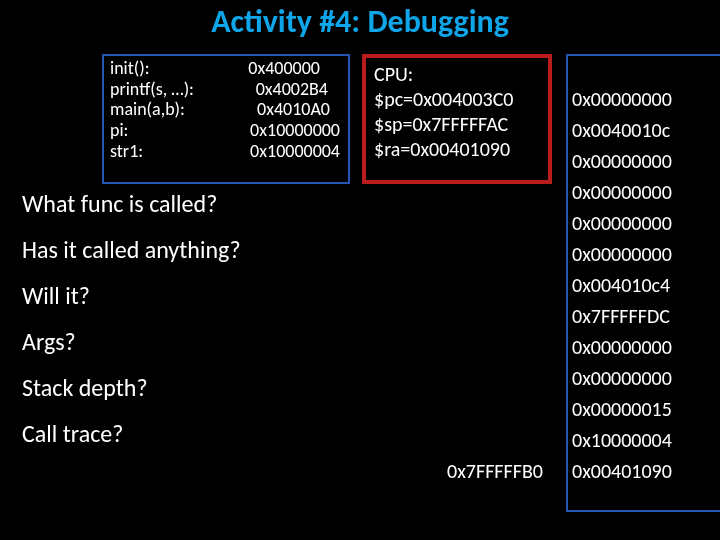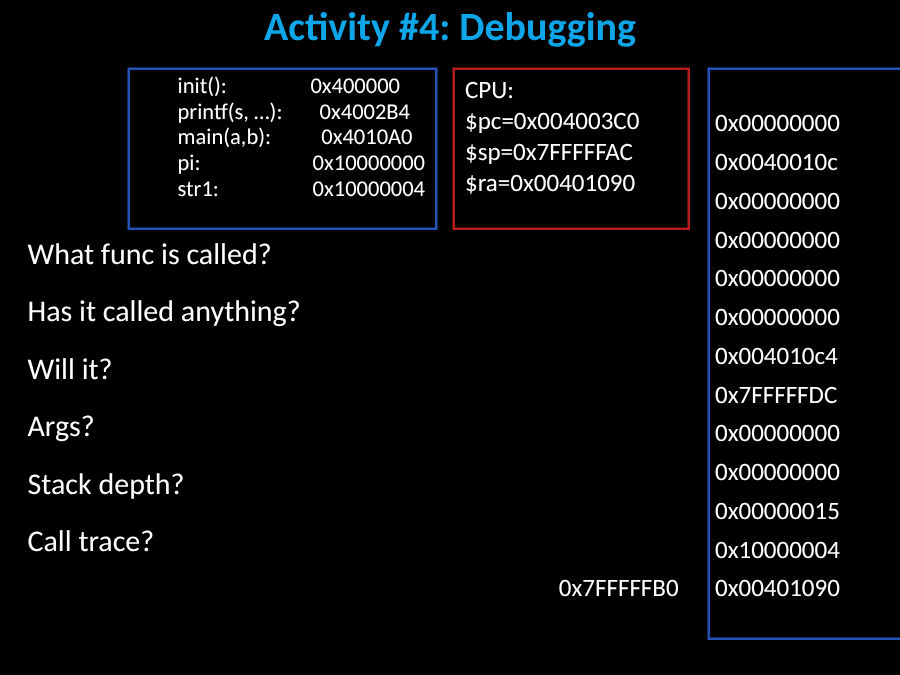--- a/index.html
+++ b/index.html
@@ -31,38 +31,38 @@
     top: 54px;
     left: 102px;
     width: 248px;
     height: 130px;
     border: 2px solid #2753b5;
     padding: 2px 6px 4px 6px;
     box-sizing: border-box;
     font-size: 18px;
     line-height: 1.15;
   }
-  .symrow { display: flex; margin-left: 32px; }
+  .symrow { display: flex; }
   .symrow .k { flex: 0 0 auto; }
   .symrow .v { margin-left: auto; text-align: right; }
   
   .symrow.r0 .v { margin-right: 22px; }
   .symrow.r1 .v { margin-right: 14px; }
   .symrow.r2 .v { margin-right: 16px; }
   .symrow.r3 .v { margin-right: 12px; }
   .symrow.r4 .v { margin-right: 2px; }
   .symrow.r5 .v { margin-right: 2px; }
 
   .cpubox {
     position: absolute;
     top: 54px;
     left: 362px;
     width: 190px;
     height: 130px;
-    border: 2px solid #b91c1c;
+    border: 4px solid #b91c1c;
     padding: 4px 8px;
     box-sizing: border-box;
     font-size: 20px;
     line-height: 1.25;
   }
 
   .stackbox {
     position: absolute;
     top: 54px;
     left: 566px;

